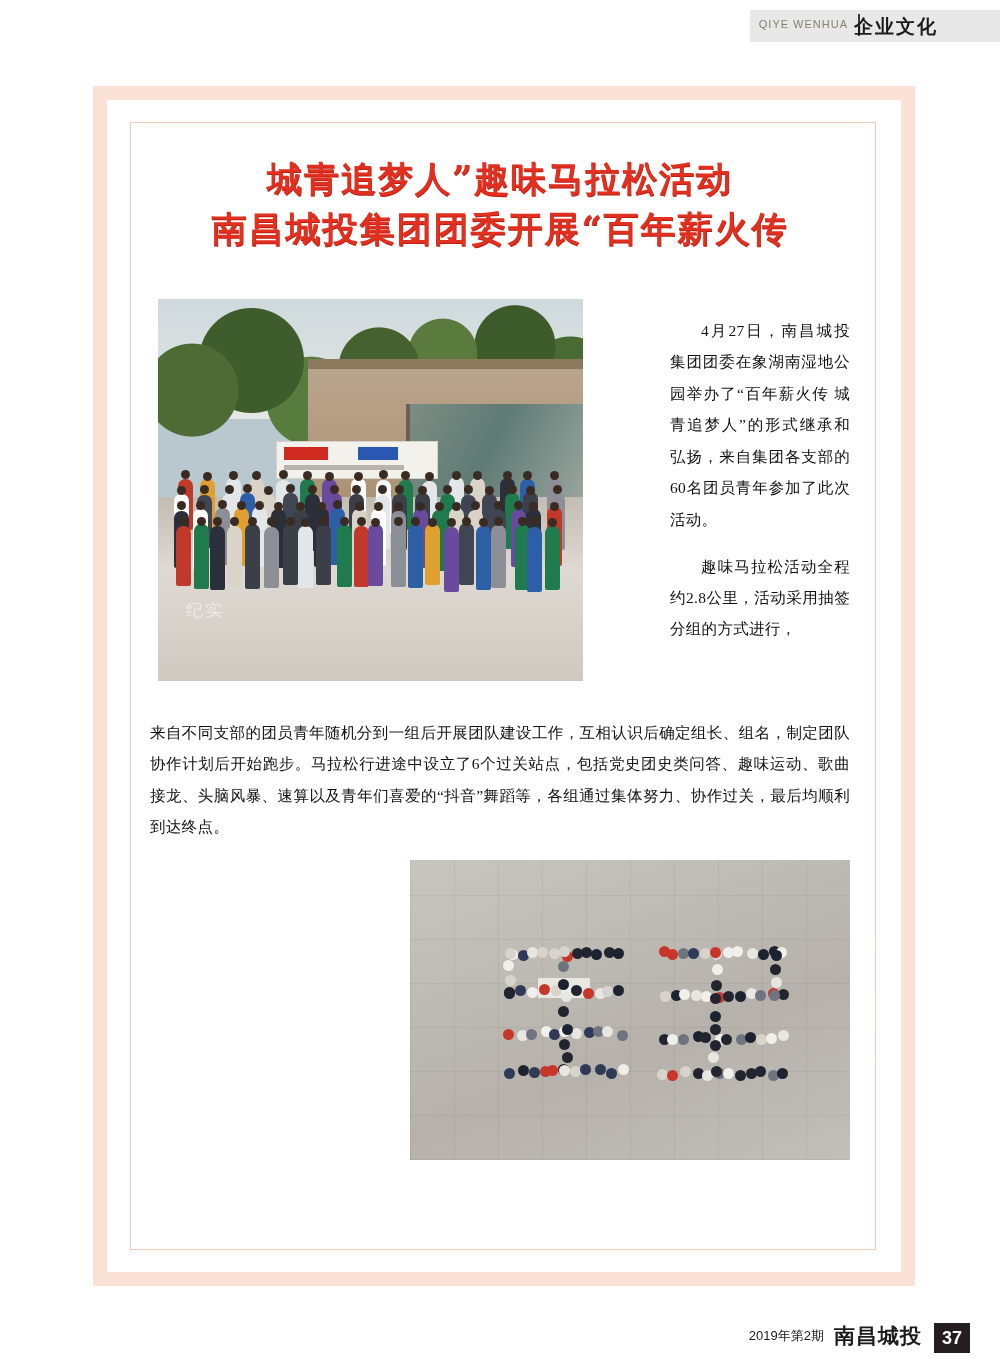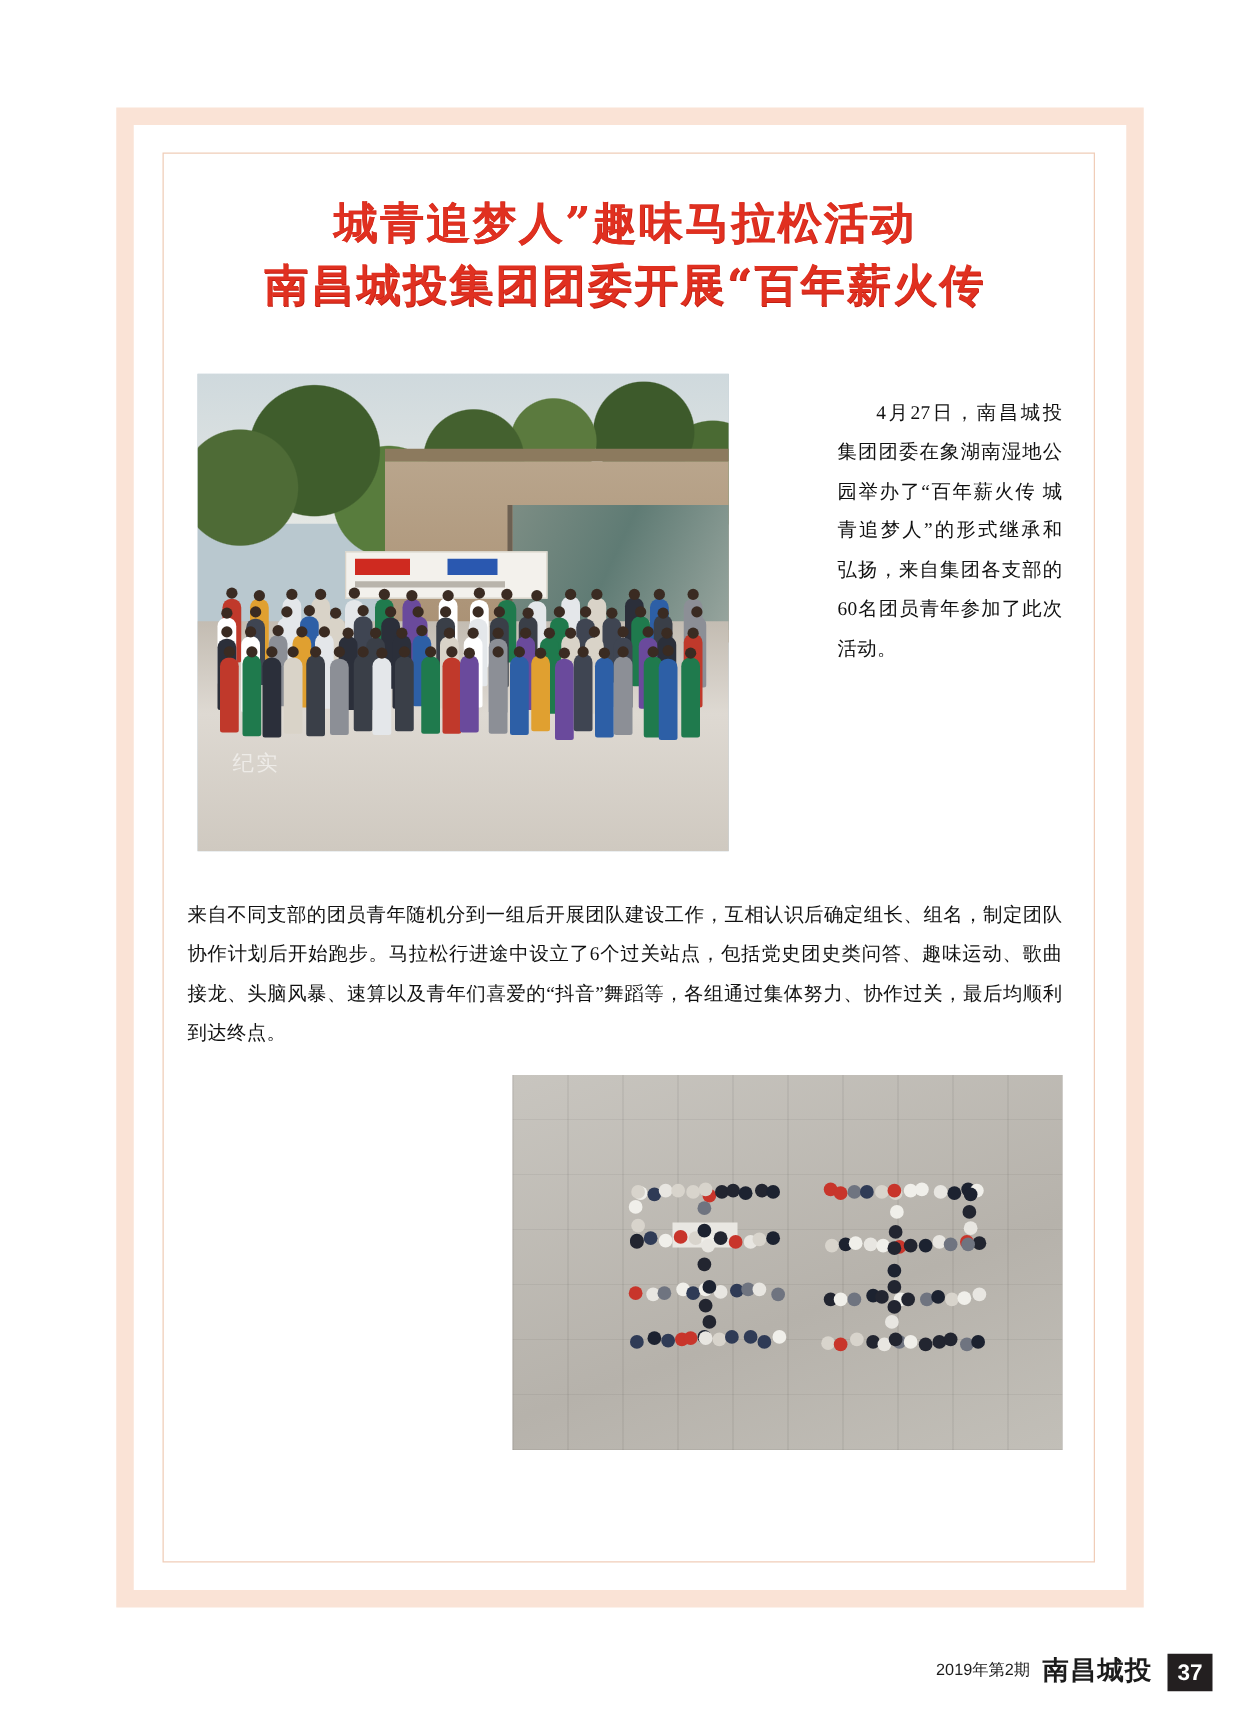--- a/index.html
+++ b/index.html
@@ -309,20 +309,27 @@
     position: absolute;
     width: 11px; height: 11px;
     border-radius: 50%;
   }
 </style>
 </head>
 <body>
 
 <div class="page">
 
+  <div class="header">
+    <div class="header-band"></div>
+    <div class="header-rule"></div>
+    <div class="header-latin">QIYE  WENHUA</div>
+    <div class="header-sep"></div>
+    <div class="header-title">企业文化</div>
+  </div>
 
   <div class="frame-outer"></div>
   <div class="frame-inner"></div>
   <div class="frame-line"></div>
 
   <div class="content">
 
     <h1 class="article-title">
       <span>城青追梦人”趣味马拉松活动</span>
       <span>南昌城投集团团委开展“百年薪火传</span>
@@ -494,20 +501,21 @@
             <i style="left: 362.1px; top: 11.3px; height: 50.7px; background: rgb(45, 95, 166); z-index: 7;"></i>
             <i style="left: 365.1px; top: 3.2px; width: 9px; height: 9px; border-radius: 50%; background: rgb(58, 43, 34); z-index: 7;"></i>
             <i style="left: 388.5px; top: 11.2px; height: 54.9px; background: rgb(140, 143, 150); z-index: 7;"></i>
             <i style="left: 391.5px; top: 4px; width: 9px; height: 9px; border-radius: 50%; background: rgb(58, 43, 34); z-index: 7;"></i>
           </div>
         <div class="ph1 ph1-wm">纪实</div>
       </div>
 
       <div class="photo-col-right">
         <p class="ptext indent">4月27日，南昌城投集团团委在象湖南湿地公园举办了“百年薪火传 城青追梦人”的形式继承和弘扬，来自集团各支部的60名团员青年参加了此次活动。</p>
+        <p class="ptext indent">趣味马拉松活动全程约2.8公里，活动采用抽签分组的方式进行，</p>
       </div>
     </div>
 
     <div class="mid-region">
       <p class="ptext">来自不同支部的团员青年随机分到一组后开展团队建设工作，互相认识后确定组长、组名，制定团队协作计划后开始跑步。马拉松行进途中设立了6个过关站点，包括党史团史类问答、趣味运动、歌曲接龙、头脑风暴、速算以及青年们喜爱的“抖音”舞蹈等，各组通过集体努力、协作过关，最后均顺利到达终点。</p>
     </div>
 
     <div class="low-region">
 
       <div class="photo-second">

